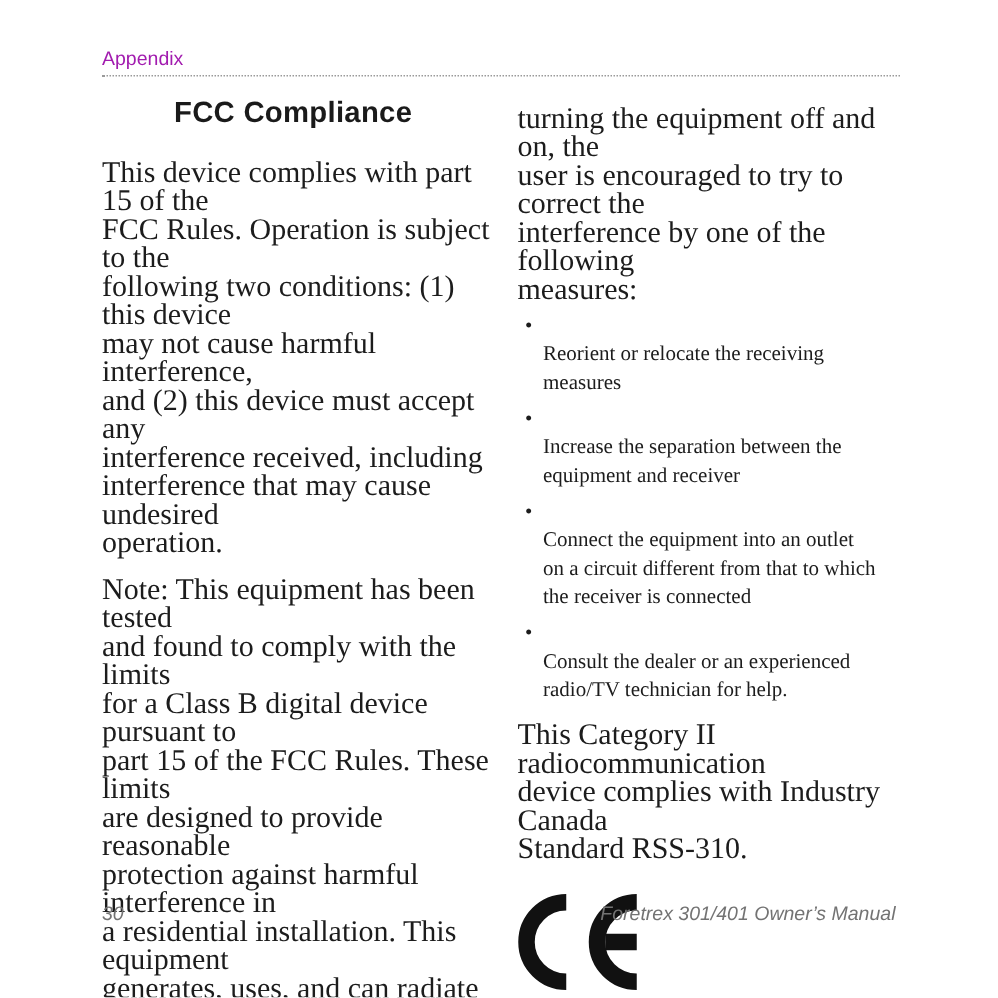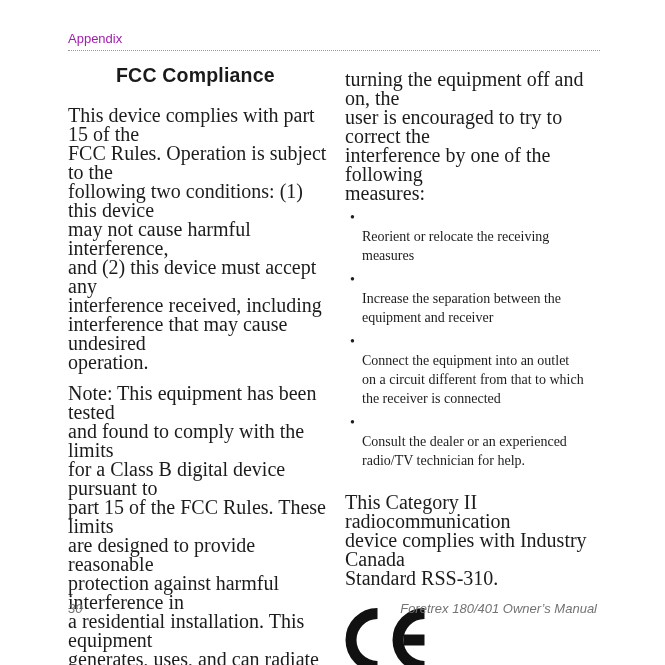--- a/index.html
+++ b/index.html
@@ -67,21 +67,21 @@
     line-height: 19px;
     white-space: pre-line;
   }
   ul.bullet-list li + li { margin-top: 5px; }
   ul.bullet-list li .bullet-marker {
     position: absolute;
     left: 5px;
     top: 0;
     white-space: normal;
   }
-  .col-right .para-2 { margin-top: 23px; }
+  .col-right .para-2 { margin-top: 11px; }
   .ce-mark-wrap { margin-top: 20px; }
   .footer {
     position: absolute;
     left: 68px;
     right: 68px;
     top: 601px;
     display: flex;
     justify-content: space-between;
     font-family: "Liberation Sans", sans-serif;
     font-style: italic;
@@ -161,16 +161,16 @@
       <svg width="81" height="64" viewBox="0 0 81 64" aria-hidden="true">
         <path d="M 32.5 5.5 A 26.5 26.5 0 1 0 32.5 58.5" fill="none" stroke="#111111" stroke-width="11" stroke-linecap="butt"></path>
         <path d="M 79.5 5.5 A 26.5 26.5 0 1 0 79.5 58.5" fill="none" stroke="#111111" stroke-width="11" stroke-linecap="butt"></path>
         <line x1="58.5" y1="32" x2="79.5" y2="32" stroke="#111111" stroke-width="11"></line>
       </svg>
     </div>
   </div>
 
   <div class="footer">
     <span>30</span>
-    <span>Foretrex 180/401 Owner’s Manual</span>
+    <span>Foretrex 301/401 Owner’s Manual</span>
   </div>
 
 </div>
 
 </body></html>

